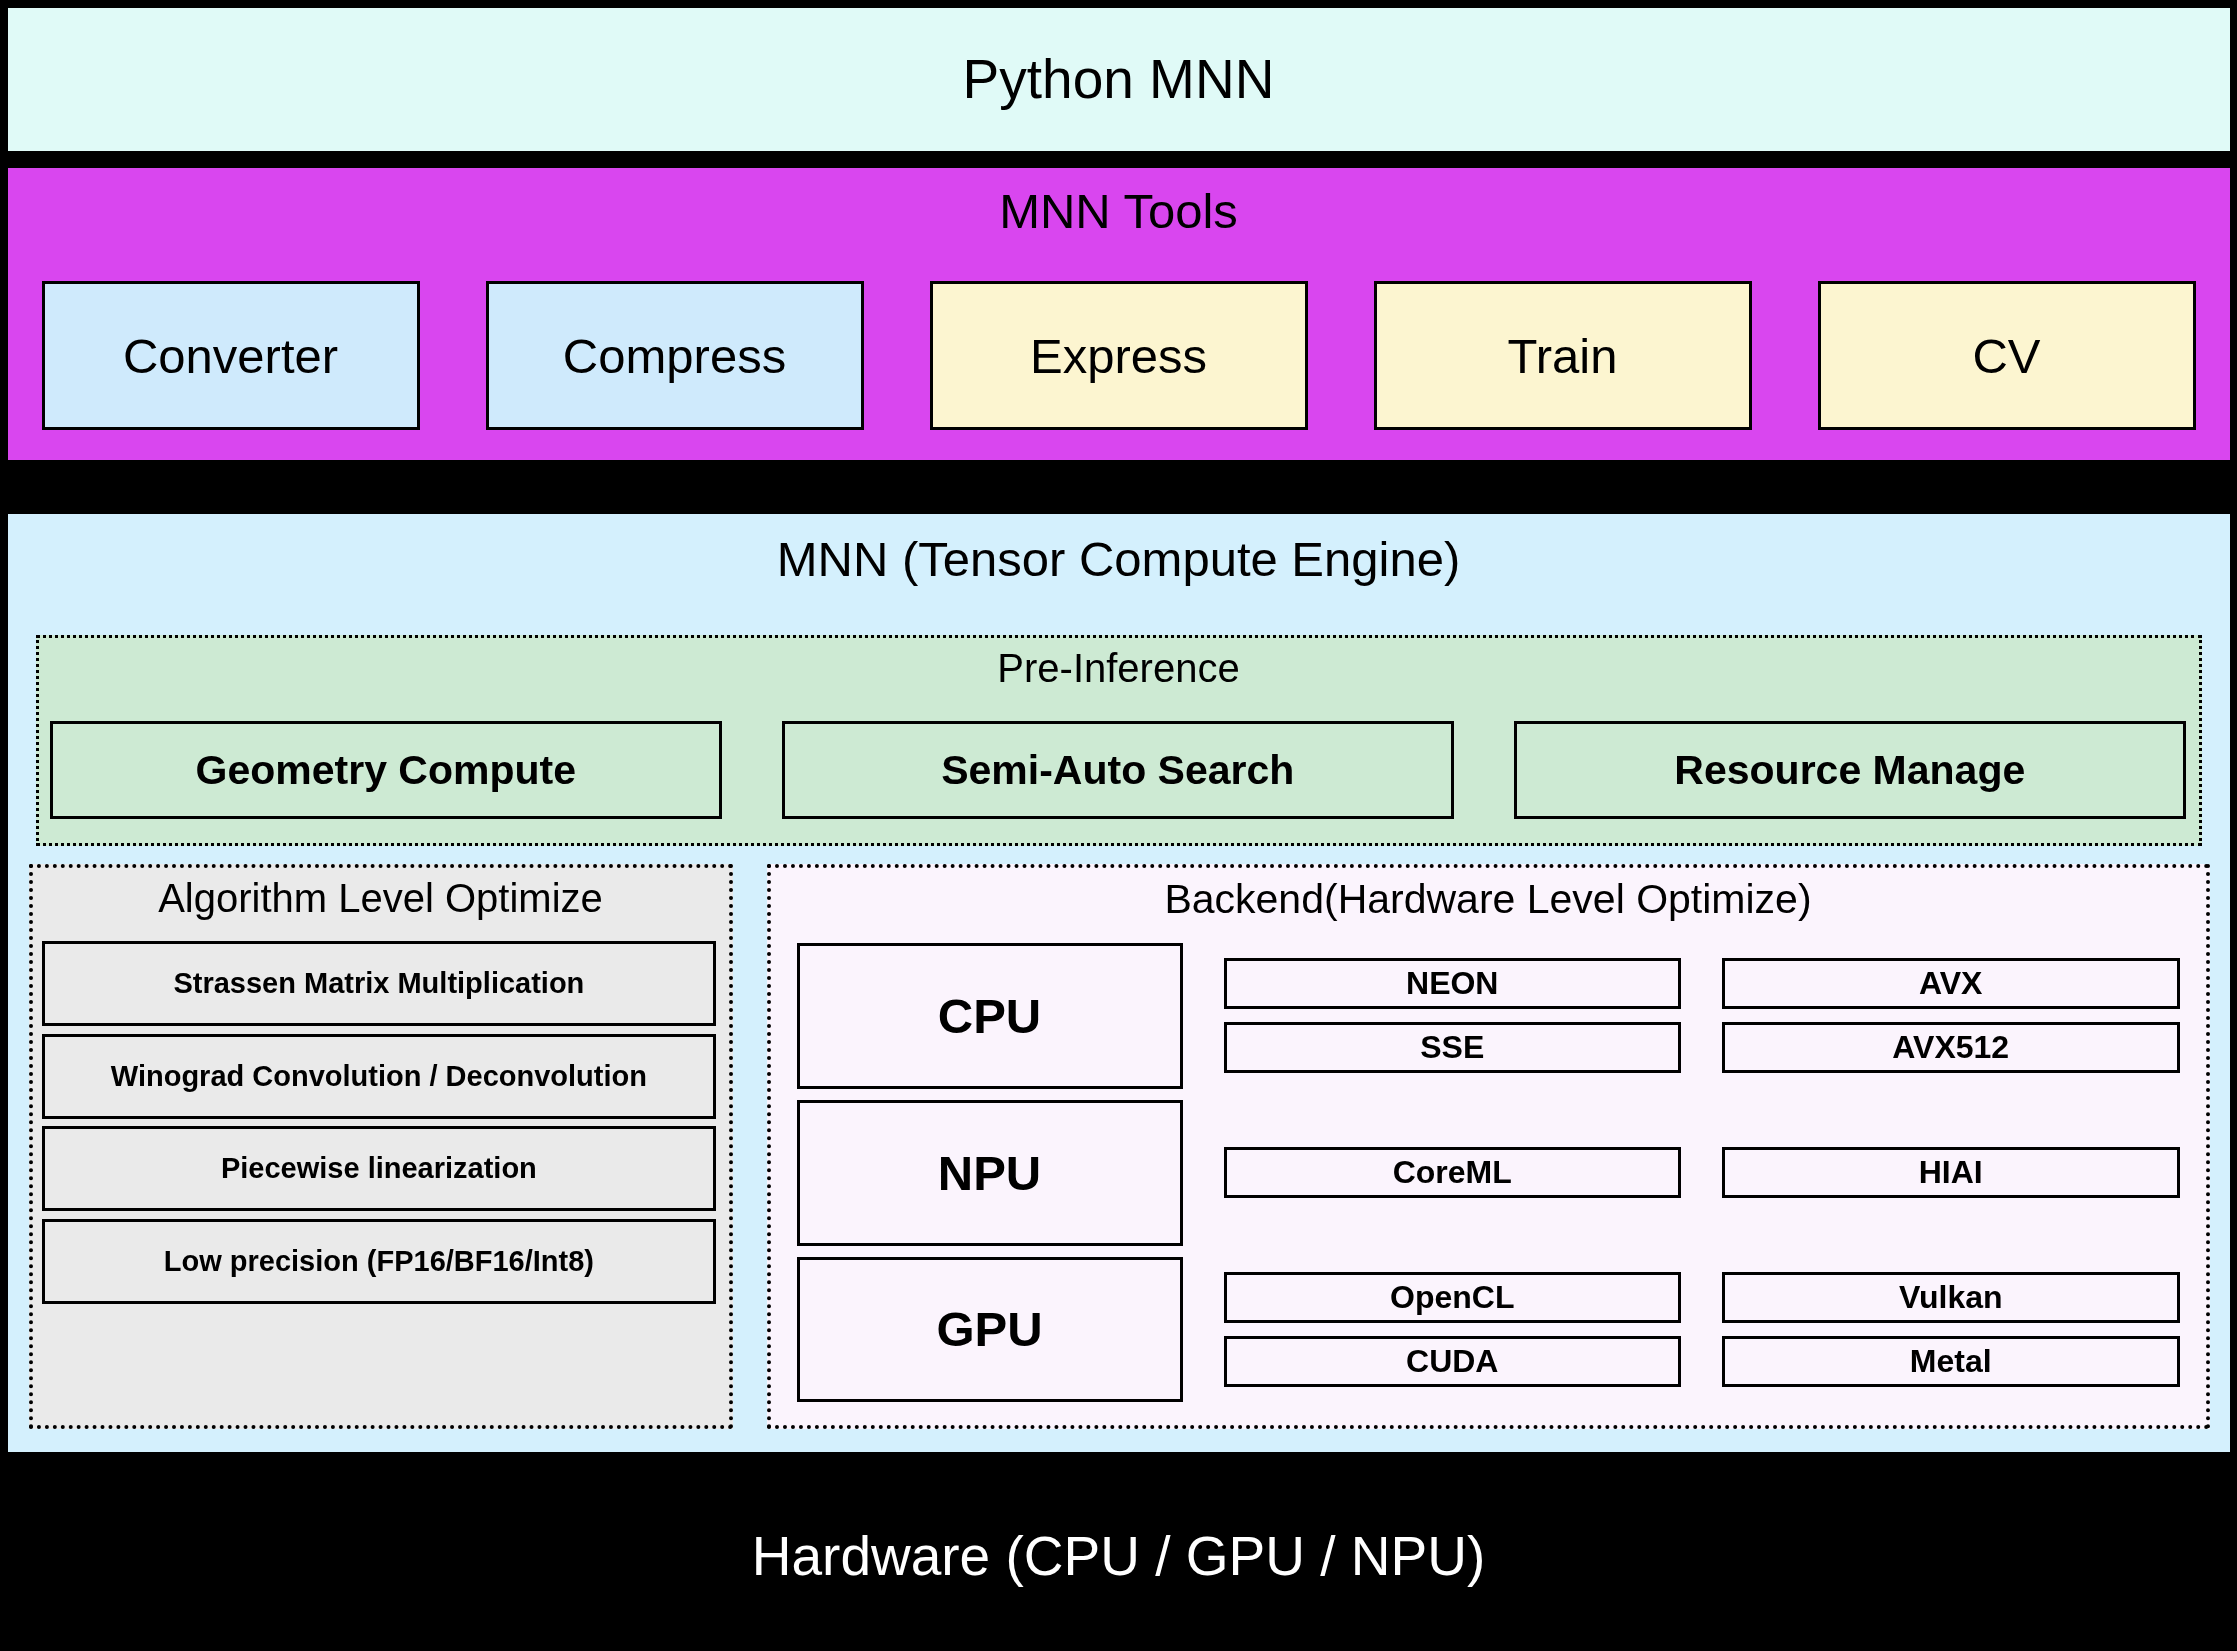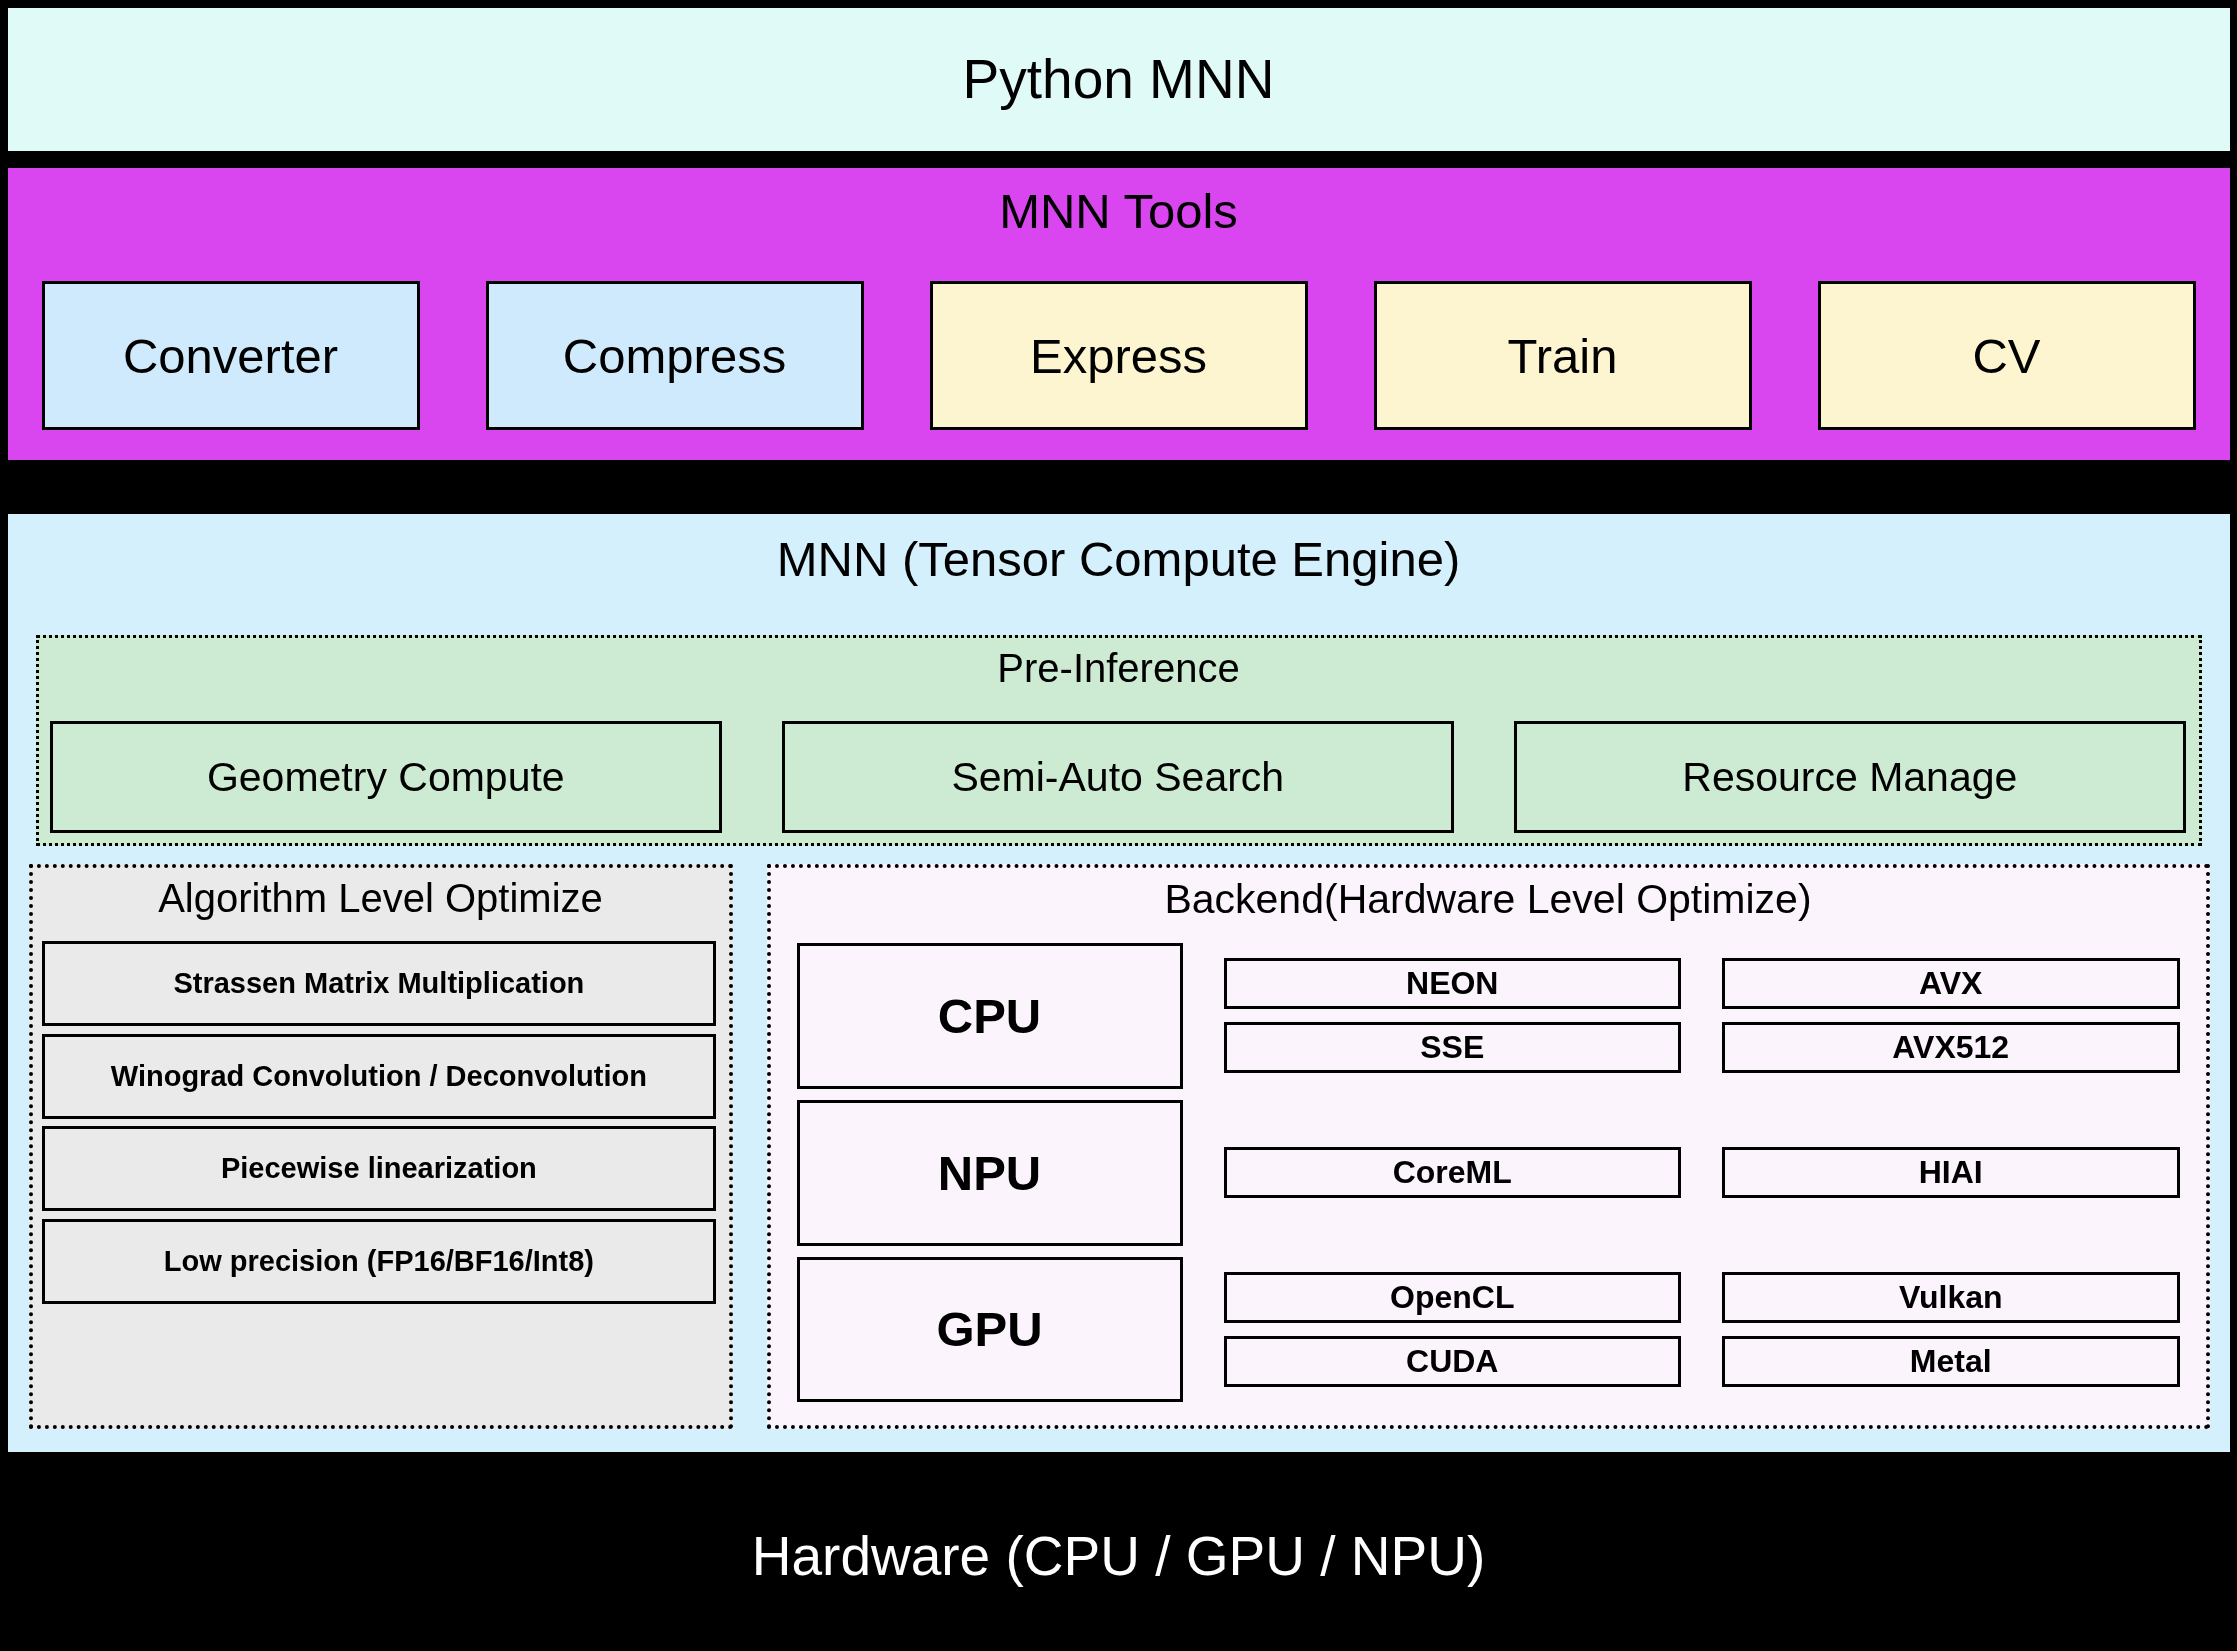--- a/index.html
+++ b/index.html
@@ -120,24 +120,25 @@
     width: 100%;
     text-align: center;
     font-size: 40px;
     color: #000000;
   }
   .preinf-row {
     position: absolute;
     left: 11.3px;
     top: 83px;
     width: 2136px;
-    height: 112px;
+    height: 98px;
     display: flex;
     gap: 60px;
     box-sizing: border-box;
+    font-weight: bold;
   }
   .preinf-box {
     flex: 1 1 0;
     border: 3.8px solid #000000;
     background: #cdead3;
     display: flex;
     align-items: center;
     justify-content: center;
     font-size: 41px;
     color: #000000;

